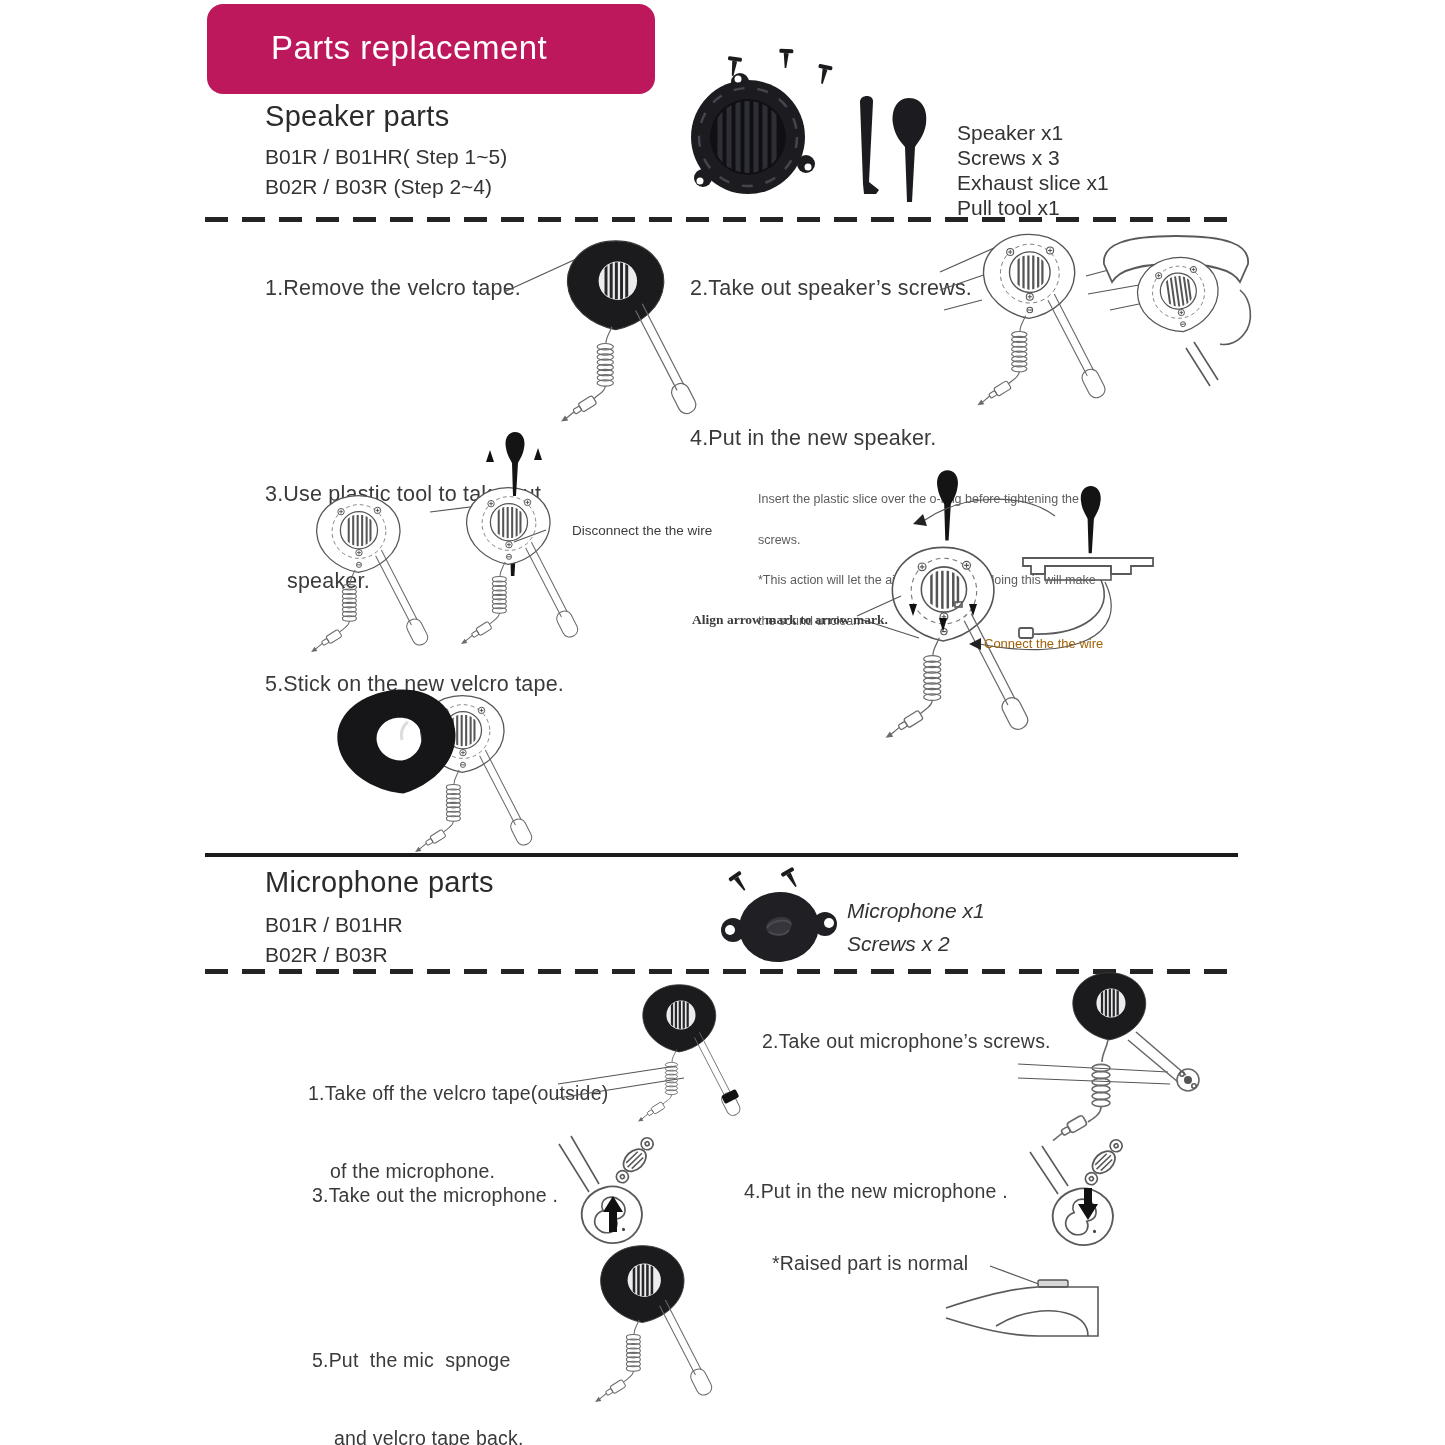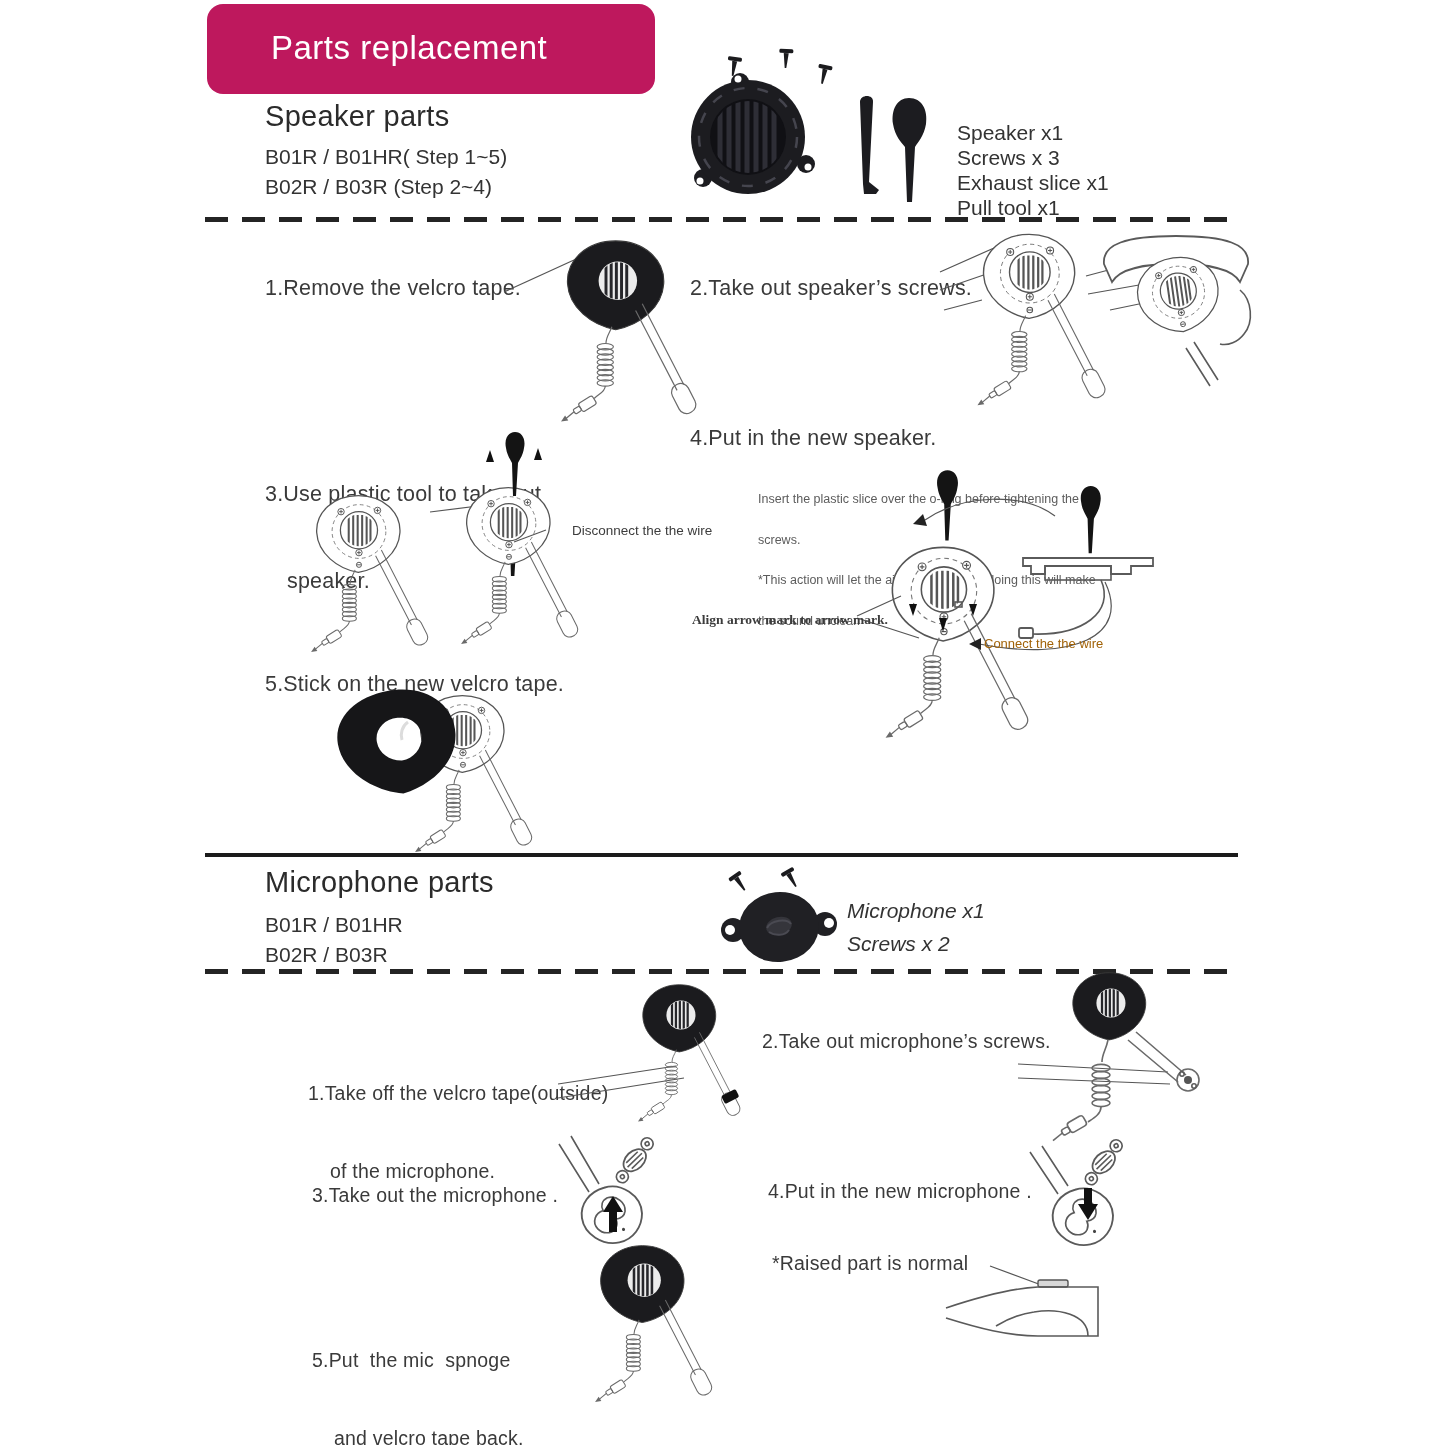--- a/index.html
+++ b/index.html
@@ -319,21 +319,21 @@
   </svg>
 
   <div class="abs stepm pre" style="left:312px;top:1182px;">3.Take out the microphone .</div>
   <svg class="abs" style="left:545px;top:1136px;" width="125" height="130" viewBox="0 0 125 130">
     <path class="lnf" d="M26 0 L54 48 M14 8 L44 56"></path>
     <use href="#sym-mic-plate" transform="translate(60,8) rotate(-24 20 14)"></use>
     <use href="#sym-mic-bracket" transform="translate(28,42) rotate(18 36 36) scale(1.05)"></use>
     <path d="M64 96 L64 76 L58 76 L68 60 L78 76 L72 76 L72 96 Z" fill="#111"></path>
   </svg>
 
-  <div class="abs stepm pre" style="left:768px;top:1178px;">4.Put in the new microphone .</div>
+  <div class="abs stepm pre" style="left:744px;top:1178px;">4.Put in the new microphone .</div>
   <svg class="abs" style="left:1022px;top:1146px;" width="125" height="120" viewBox="0 0 125 120">
     <path class="lnf" d="M20 0 L46 40 M8 6 L36 48"></path>
     <use href="#sym-mic-plate" transform="translate(52,0) rotate(-24 20 14)"></use>
     <use href="#sym-mic-bracket" transform="translate(22,34) rotate(18 36 36) scale(1.05)"></use>
     <path d="M62 42 L62 58 L56 58 L66 74 L76 58 L70 58 L70 42 Z" fill="#111"></path>
   </svg>
 
   <div class="abs stepm pre" style="left:772px;top:1250px;">*Raised part is normal</div>
   <svg class="abs" style="left:938px;top:1256px;" width="170" height="105" viewBox="0 0 170 105">
     <path class="ld" d="M52 10 L106 30"></path>

